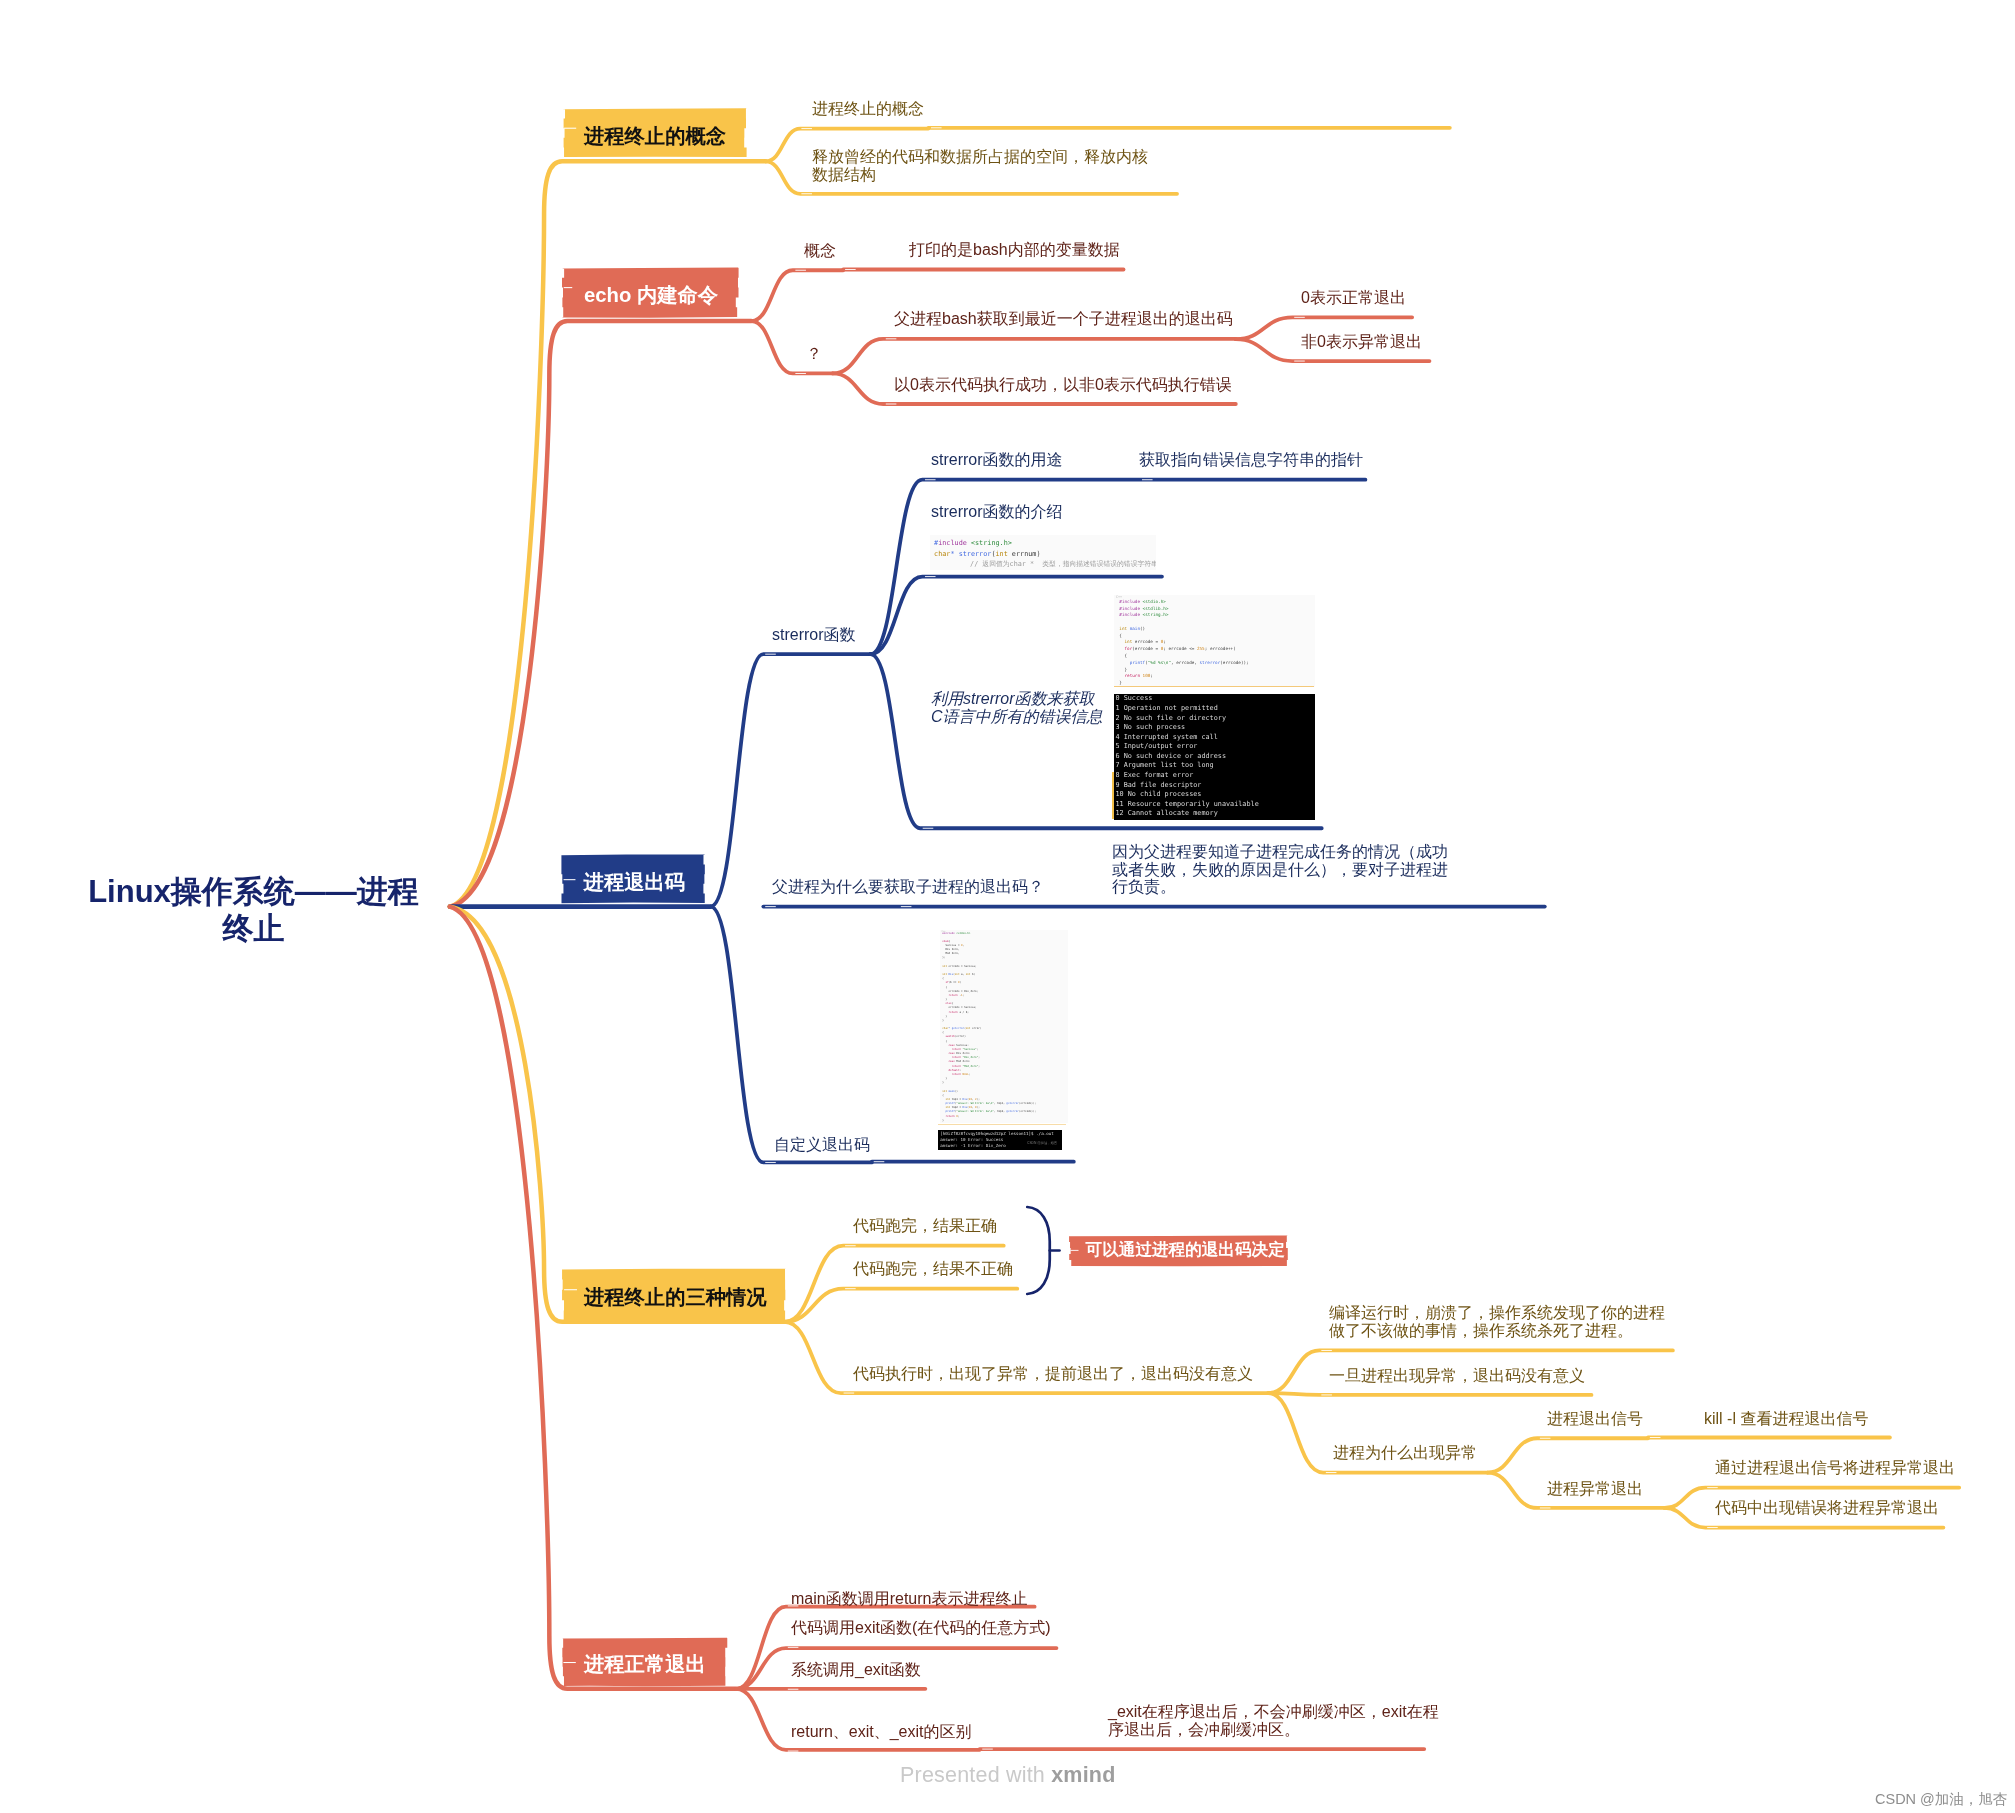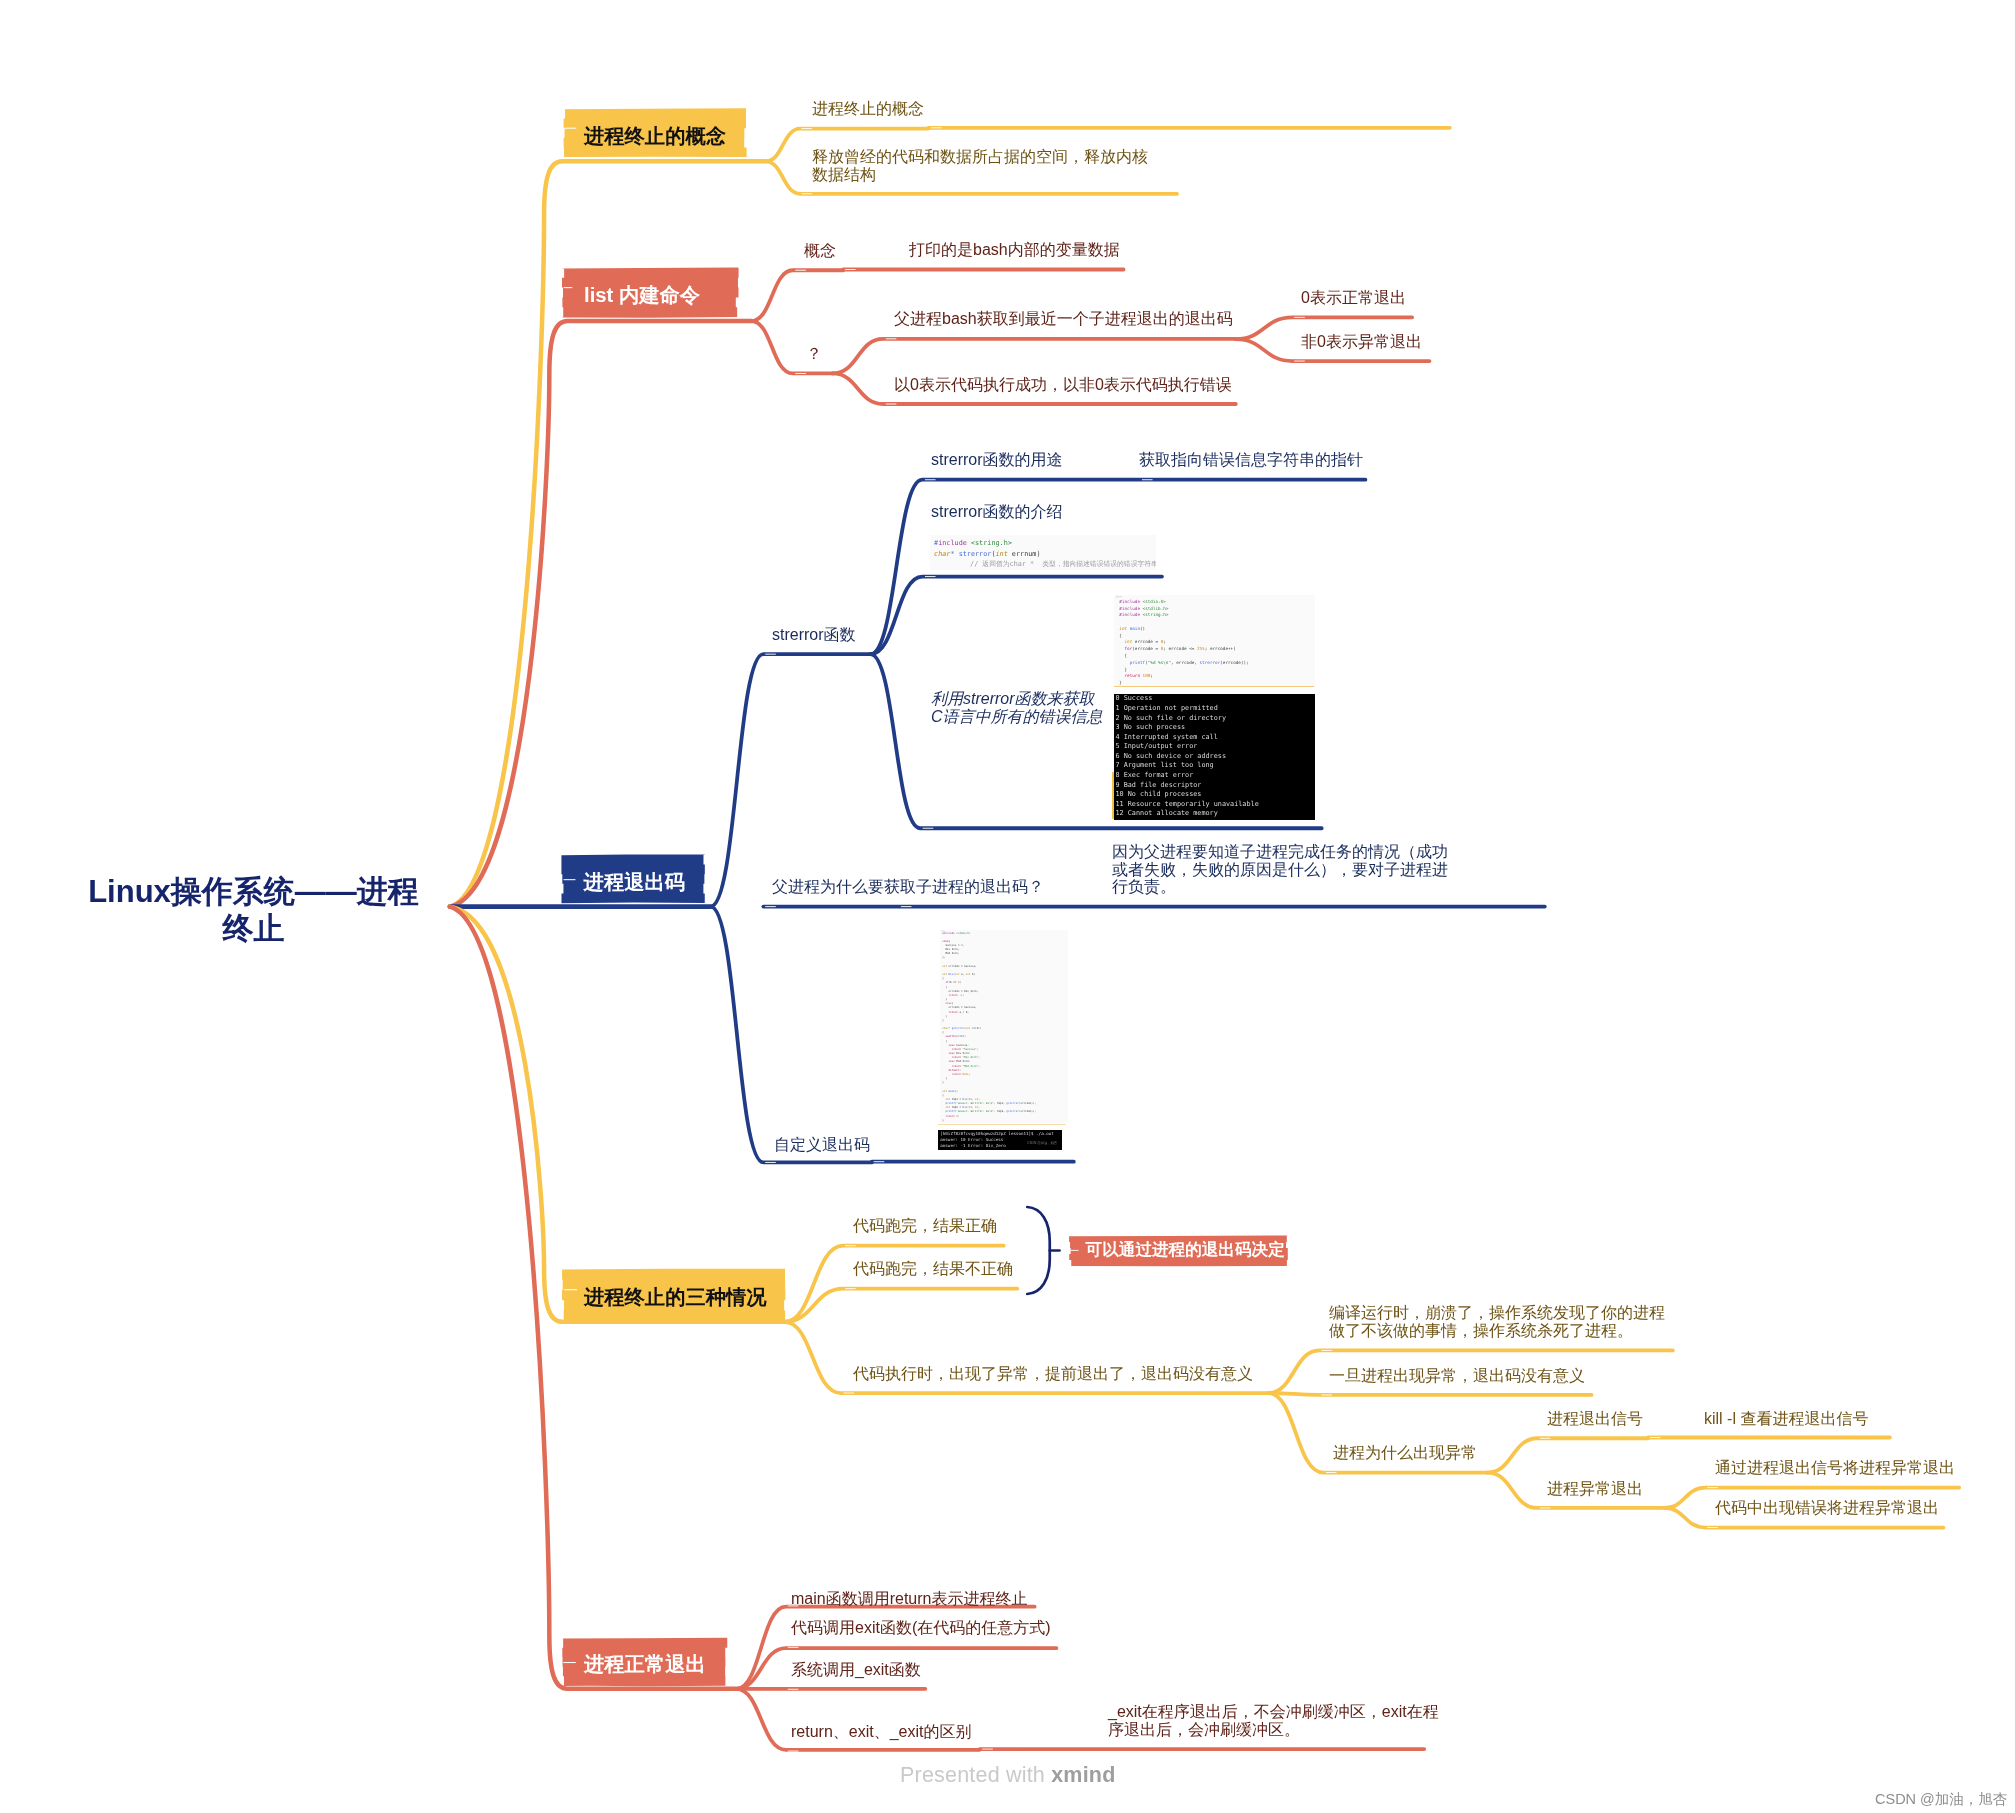--- a/index.html
+++ b/index.html
@@ -20,21 +20,21 @@
          font-size:31px;line-height:37px;white-space:pre;}
   .codebox{position:absolute;background:#FAFAFA;overflow:hidden;}
   .codebox .cline{font-family:"DejaVu Sans Mono",monospace;white-space:pre;}
   .codebox .lang{position:absolute;color:#B9B9B9;font-family:"DejaVu Sans Mono",monospace;}
   .term{position:absolute;background:#000;overflow:hidden;}
   .term .tline{color:#D9D9D9;font-family:"DejaVu Sans Mono",monospace;white-space:pre;}
   .foot{position:absolute;color:#C9C9C9;font-size:21.5px;letter-spacing:0.2px;white-space:pre;}
   .foot b{color:#9E9E9E;font-weight:700;}
   .wm{position:absolute;color:#8E8E8E;font-size:14.5px;white-space:pre;}
   .cpre{color:#A0369C;} .cpp{color:#4169E1;} .cstr{color:#2E8B3C;}
-  .ctype{color:#B8860B;font-style:italic;} .cfn{color:#4169E1;} .ckw{color:#C2185B;}
+  .ctype{color:#B8860B;} .cfn{color:#4169E1;} .ckw{color:#C2185B;}
   .cnum{color:#D0861A;} .cop{color:#4169E1;} .cn{color:#3C3C3C;}
   .ccm{color:#9A9A9A;margin-left:36px;}
   .brace{position:absolute;}
 </style>
 </head>
 <body>
 
 <div id="board">
 <svg class="links" viewBox="0 0 2674 2407">
 <path d="M 597.0 1203.0 C 697.0 1175.4 722.0 467.8 722.0 284.0 C 722.0 235.0 729.2 214.0 746.0 214.0 L 1016.0 214.0" stroke="#F9C44A" stroke-width="6"></path>
@@ -117,21 +117,21 @@
         <path d="M 0.0 0.3 L 110.2 -0.3 L 245.0 -1.1 L 244.4 0.0 L 244.4 12.8 L 244.5 12.8 L 244.5 25.6 L 242.3 25.6 L 242.3 38.4 L 242.1 38.4 L 242.1 51.2 L 245.3 51.2 L 245.3 64.0 L 122.5 63.7 L 0.0 64.0 L 1.9 64.0 L 1.9 51.2 L 1.3 51.2 L 1.3 38.4 L 2.6 38.4 L 2.6 25.6 L 1.3 25.6 L 1.3 12.8 L 3.2 12.8 L 3.2 0.0 Z" fill="#F9C44A"></path>
         <path d="M 1.9 25.6 L 18.1 25.6" stroke="#FFFFFF" stroke-width="1.4" fill="none"></path>
       </svg>
       <span class="lbl" style="left:22px;top:16.6px;color:#111111;">进程终止的概念</span>
     </div>
 <div class="topic" style="left:562px;top:268px;width:176px;height:49px;">
       <svg class="bg" viewBox="-8 -4 250 73" style="left:-6px;top:-3px;width:188px;height:55px;">
         <path d="M 0.0 0.7 L 105.3 -0.0 L 234.0 -0.6 L 234.8 0.0 L 234.8 13.0 L 234.0 13.0 L 234.0 26.0 L 234.7 26.0 L 234.7 39.0 L 231.1 39.0 L 231.1 52.0 L 232.9 52.0 L 232.9 65.0 L 117.0 66.1 L 0.0 65.8 L 1.6 65.0 L 1.6 52.0 L 0.5 52.0 L 0.5 39.0 L 1.3 39.0 L 1.3 26.0 L 0.0 26.0 L 0.0 13.0 L 2.8 13.0 L 2.8 0.0 Z" fill="#E06B56"></path>
         <path d="M 2.2 26.0 L 13.6 26.0" stroke="#FFFFFF" stroke-width="1.4" fill="none"></path>
       </svg>
-      <span class="lbl" style="left:22px;top:16.6px;color:#FFFFFF;">list 内建命令</span>
+      <span class="lbl" style="left:22px;top:16.6px;color:#FFFFFF;">echo 内建命令</span>
     </div>
 <div class="topic" style="left:561px;top:855px;width:145px;height:48px;">
       <svg class="bg" viewBox="-8 -4 208 72" style="left:-6px;top:-3px;width:157px;height:54px;">
         <path d="M 0.0 0.4 L 86.4 -0.8 L 192.0 -0.8 L 189.3 0.0 L 189.3 12.8 L 191.1 12.8 L 191.1 25.6 L 190.5 25.6 L 190.5 38.4 L 189.2 38.4 L 189.2 51.2 L 191.0 51.2 L 191.0 64.0 L 96.0 63.3 L 0.0 64.4 L 0.0 64.0 L 0.0 51.2 L 2.6 51.2 L 2.6 38.4 L 1.1 38.4 L 1.1 25.6 L -0.1 25.6 L -0.1 12.8 L -0.1 12.8 L -0.1 0.0 Z" fill="#213C87"></path>
         <path d="M 2.7 32.9 L 18.6 32.9" stroke="#FFFFFF" stroke-width="1.4" fill="none"></path>
       </svg>
       <span class="lbl" style="left:22.6px;top:16.6px;color:#FFFFFF;">进程退出码</span>
     </div>
 <div class="topic" style="left:562px;top:1269px;width:224px;height:52px;">
       <svg class="bg" viewBox="-8 -4 313 77" style="left:-6px;top:-3px;width:236px;height:58px;">

